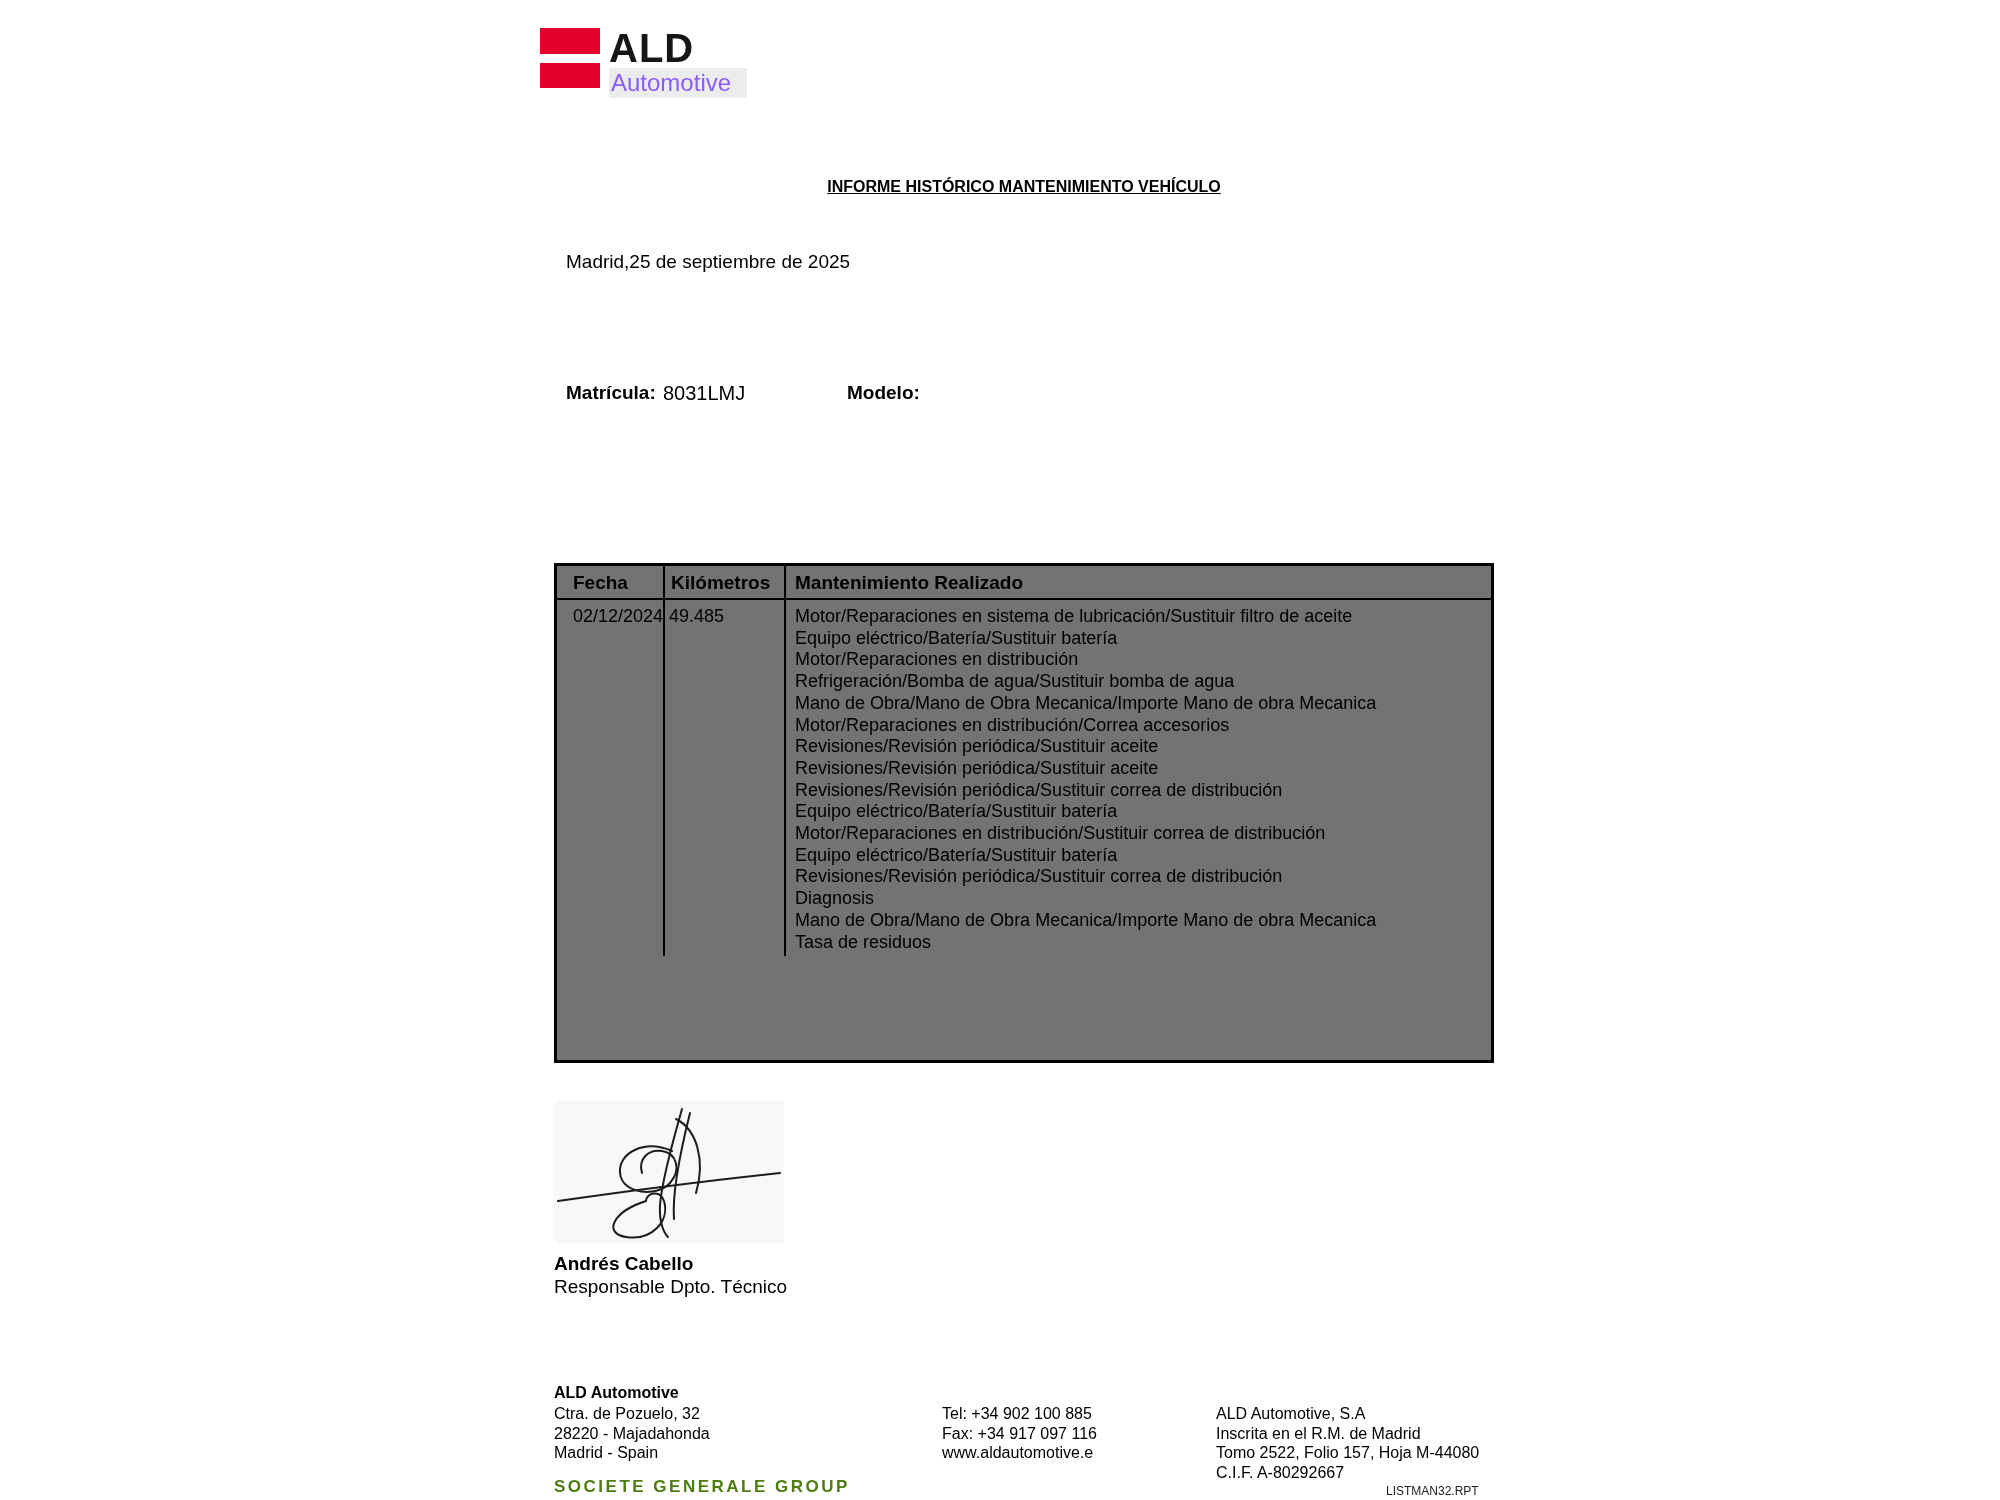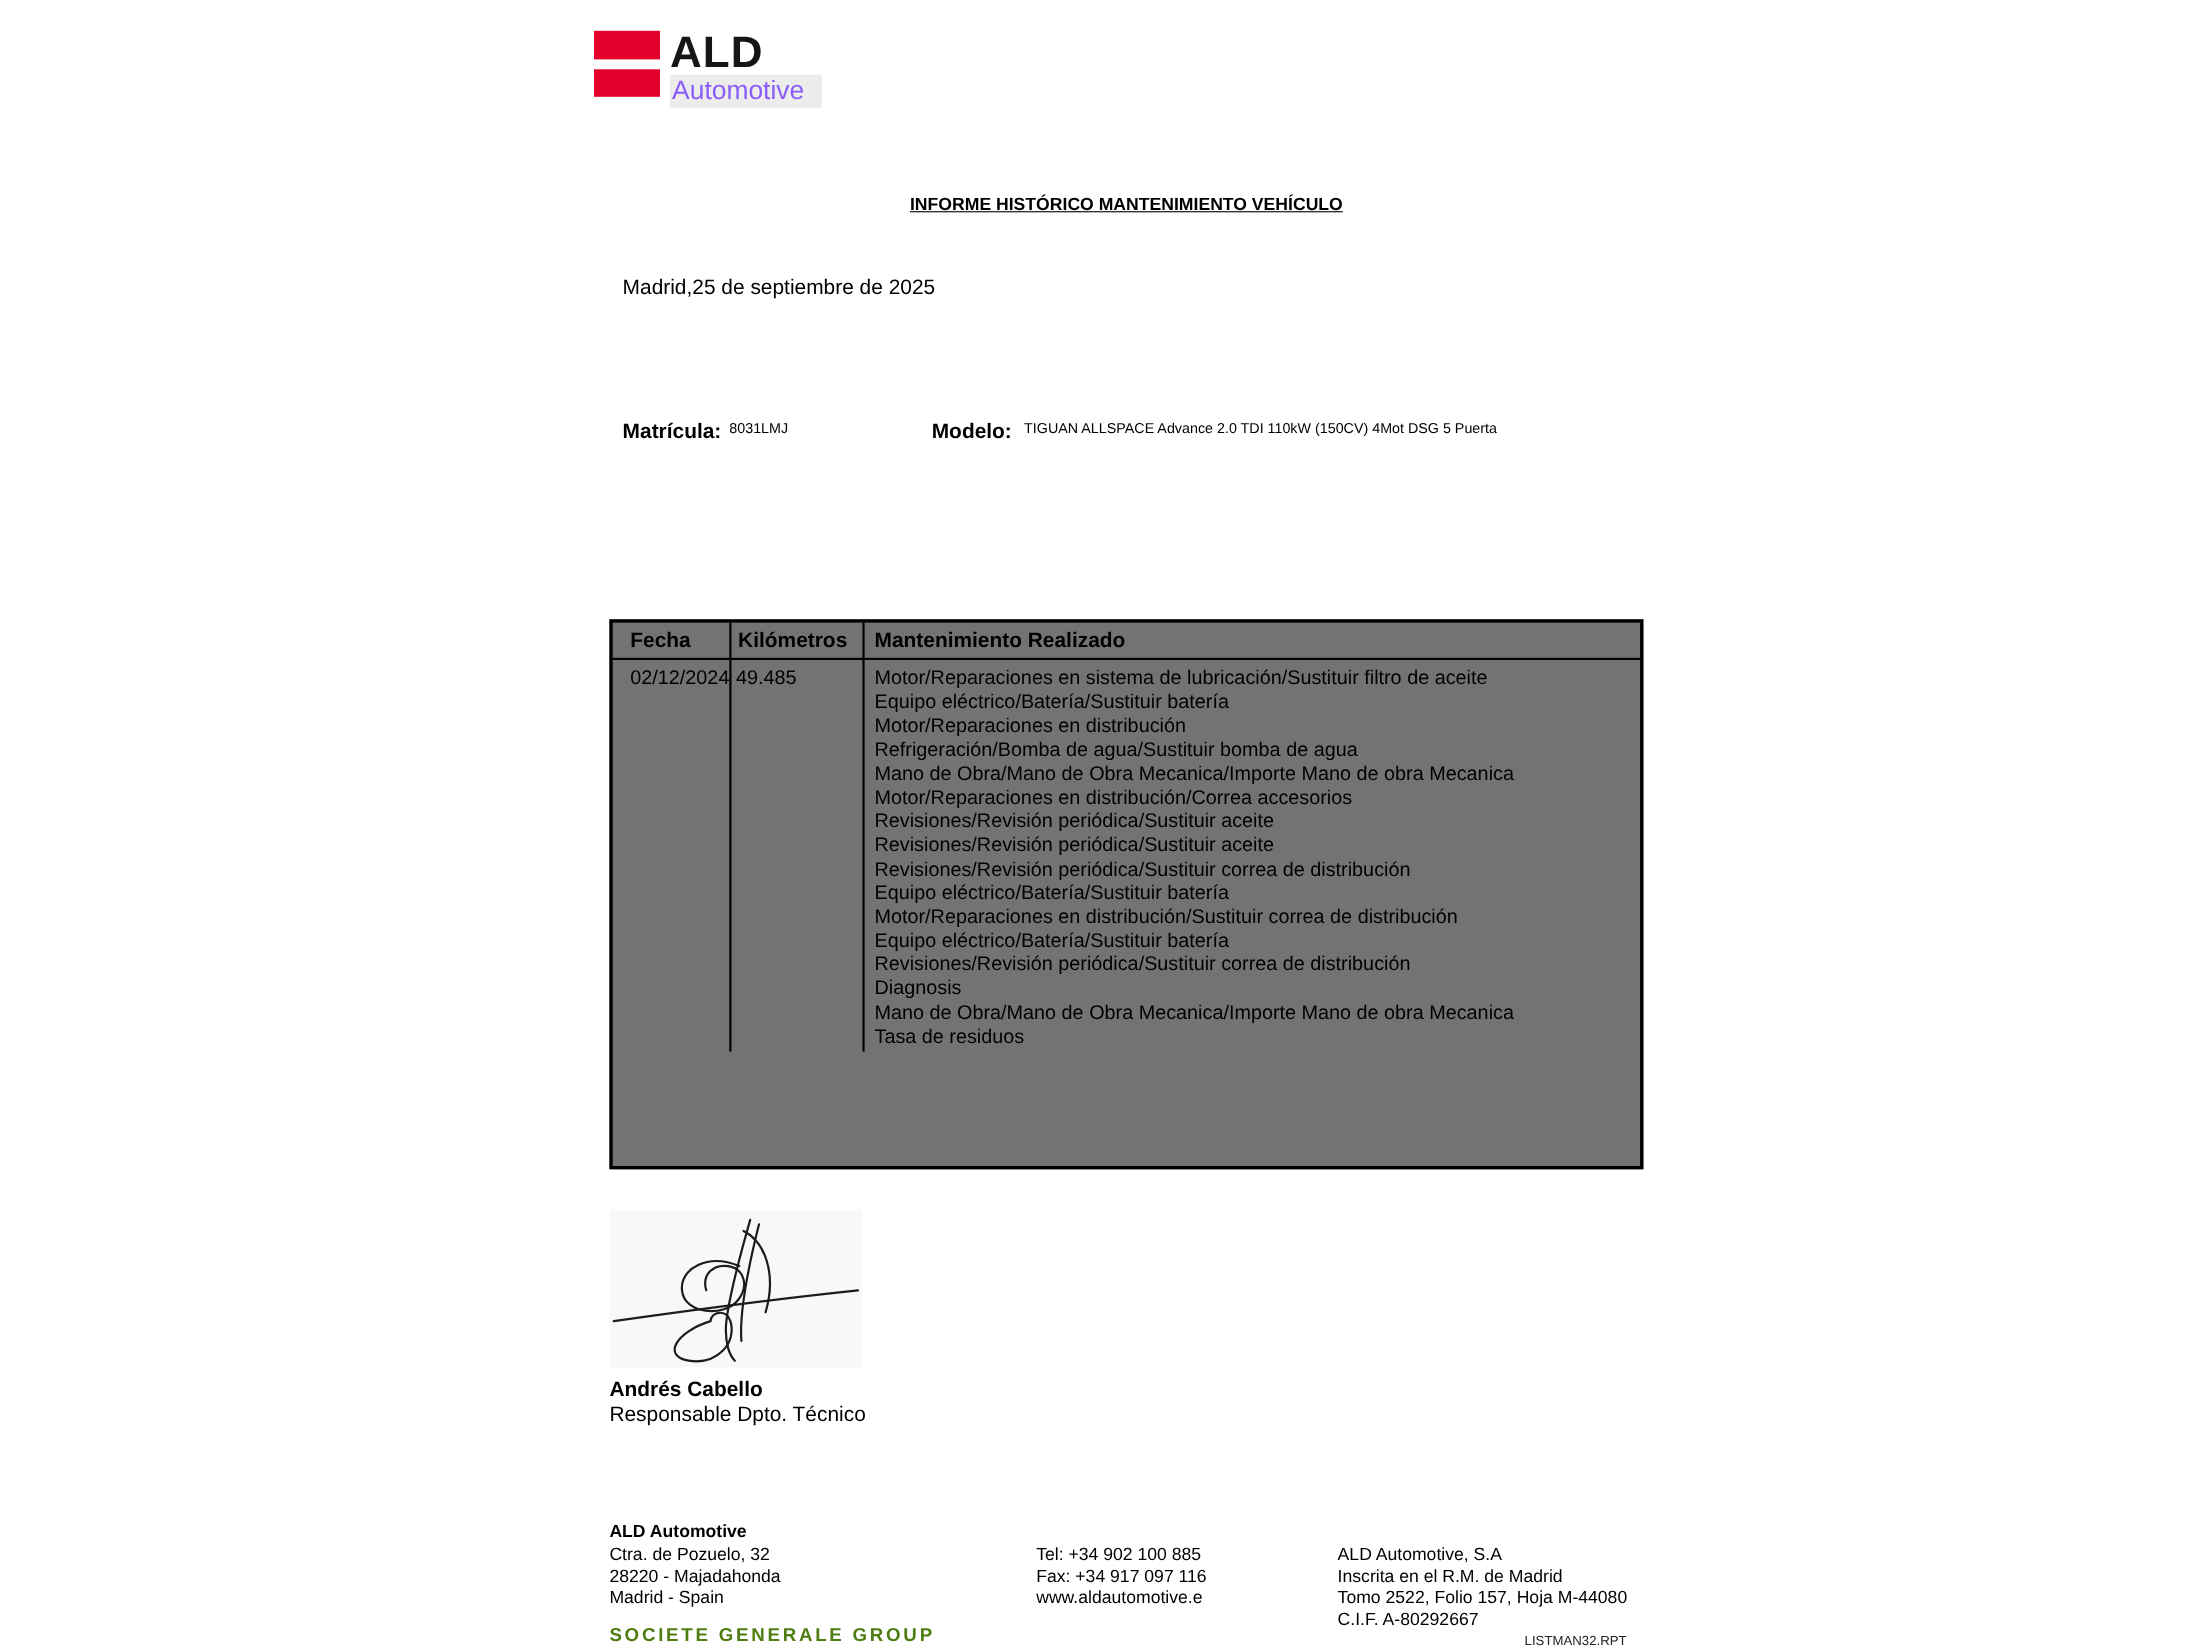--- a/index.html
+++ b/index.html
@@ -25,21 +25,21 @@
   
   .report-title {
     left: 554px; top: 178px; width: 940px;
     text-align: center; font-size: 16px; font-weight: bold;
     text-decoration: underline;
   }
 
   .dateline { left: 566px; top: 251px; font-size: 19px; }
 
   .veh-label { font-weight: bold; font-size: 19px; }
-  .veh-value { font-size: 13px; }
+  .veh-value { font-size: 20px; }
 
   
   .mtable {
     left: 554px; top: 563px; width: 940px; height: 500px;
     border: 3px solid #000; background: #737373;
   }
   .mtable .hline { position: absolute; left: 0; right: 0; top: 32px; height: 1.5px; background: #000; }
   .mtable .vline { position: absolute; top: 0; width: 1.5px; height: 390px; background: #000; }
   .mtable .vline1 { left: 106px; }
   .mtable .vline2 { left: 227px; }
@@ -85,21 +85,20 @@
     </div>
   </div>
 
   <div class="abs report-title">INFORME HISTÓRICO MANTENIMIENTO VEHÍCULO</div>
 
   <div class="abs dateline">Madrid,25 de septiembre de 2025</div>
 
   <div class="abs veh-label" style="left:566px; top:382px;">Matrícula:</div>
   <div class="abs veh-value" style="left:663px; top:382px;">8031LMJ</div>
   <div class="abs veh-label" style="left:847px; top:382px;">Modelo:</div>
-  <div class="abs veh-value" style="left:931px; top:382px; white-space:nowrap;">TIGUAN ALLSPACE Advance 2.0 TDI 110kW (150CV) 4Mot DSG 5 Puerta</div>
 
   <div class="abs mtable">
     <div class="hline"></div>
     <div class="vline vline1"></div>
     <div class="vline vline2"></div>
 
     <div class="th th-fecha">Fecha</div>
     <div class="th th-km">Kilómetros</div>
     <div class="th th-mant">Mantenimiento Realizado</div>
 

